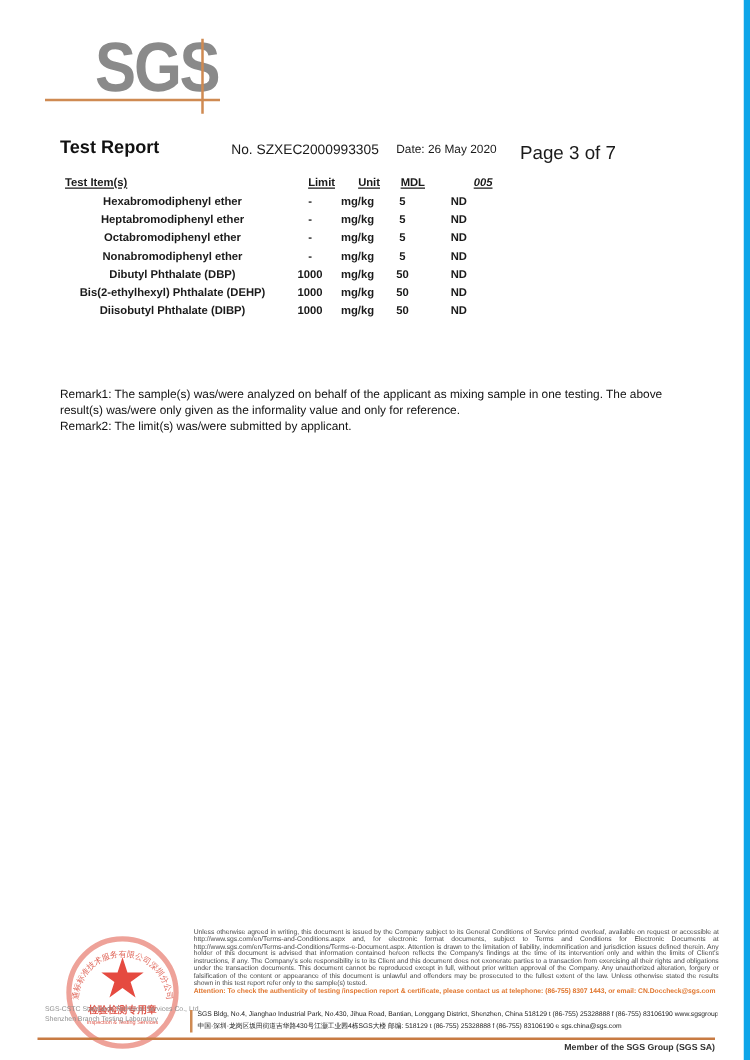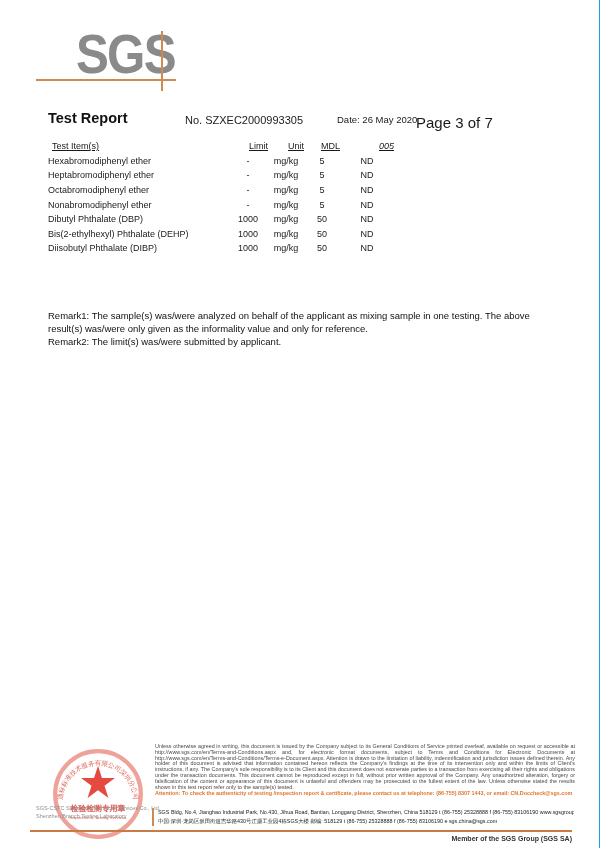--- a/index.html
+++ b/index.html
@@ -1,45 +1,45 @@
 <!DOCTYPE html>
 <html><head>
 <meta charset="utf-8">
 <style>
   * { margin:0; padding:0; box-sizing:border-box; }
   html,body { background:#e8e8e8; }
   .page {
     position:relative; width:600px; height:848px; margin:0 auto;
     background:#ffffff; overflow:hidden;
     font-family:"Liberation Sans", sans-serif; color:#1a1a1a;
-    border-right:1px solid #0ea5e9;
+    border-right:5px solid #0ea5e9;
   }
   
   .logo { position:absolute; left:0; top:0; width:220px; height:110px; }
   .logo-text {
     position:absolute; left:76px; top:26px;
     font-size:56px; font-weight:700; color:#8a8a8a;
     letter-spacing:-2px; transform:scaleX(.88); transform-origin:left top;
     line-height:1;
   }
   .logo-hline { position:absolute; left:36px; top:79px; width:140px; height:2px; background:#cf8a52; }
   .logo-vline { position:absolute; left:161px; top:31px; width:2px; height:60px; background:#cf8a52; }
   
   .hdr { position:absolute; left:0; top:110px; width:532px; height:20px; }
   .hdr-title { position:absolute; left:48px; top:0; font-size:14.5px; font-weight:700; color:#111; }
   .hdr-no   { position:absolute; left:185px; top:4px; font-size:11px; }
-  .hdr-date { position:absolute; left:317px; top:4px; font-size:9.5px;margin-left:20px; }
+  .hdr-date { position:absolute; left:317px; top:4px; font-size:9.5px; }
   .hdr-page { position:absolute; left:416px; top:4px; font-size:15px; }
   
   .tbl { position:absolute; left:48px; top:139px; border-collapse:collapse; table-layout:fixed; }
-  .tbl th, .tbl td { font-size:9px; font-weight:400; height:14.6px; padding:0; vertical-align:middle; white-space:nowrap; }
+  .tbl th, .tbl td { font-size:9px; font-weight:700; height:14.6px; padding:0; vertical-align:middle; white-space:nowrap; }
   .tbl th { text-align:right; }
   .tbl th:first-child { text-align:left; padding-left:4px; }
   .tbl td { text-align:center; }
-  .tbl td:first-child { text-align:left;margin-top:10px; }
+  .tbl td:first-child { text-align:center;margin-top:10px; }
   .tbl .u  { text-decoration:underline; }
   .tbl .ui { text-decoration:underline; font-style:italic;margin-top:16px; }
   .c-item { width:180px; } .c-limit { width:40px; } .c-unit { width:36px; }
   .c-mdl { width:36px; } .c-res { width:54px; }
   
   .remarks { position:absolute; left:48px; top:309px; width:502px; font-size:9.5px; line-height:13.2px; color:#111; }
   
   .stamp-wrap { position:absolute; left:50px; top:748px; width:96px; height:92px; }
   .company-lines { position:absolute; left:36px; top:804px; width:130px; font-size:5.5px; line-height:8px; color:#8f8f8f; }
   .fineprint {

